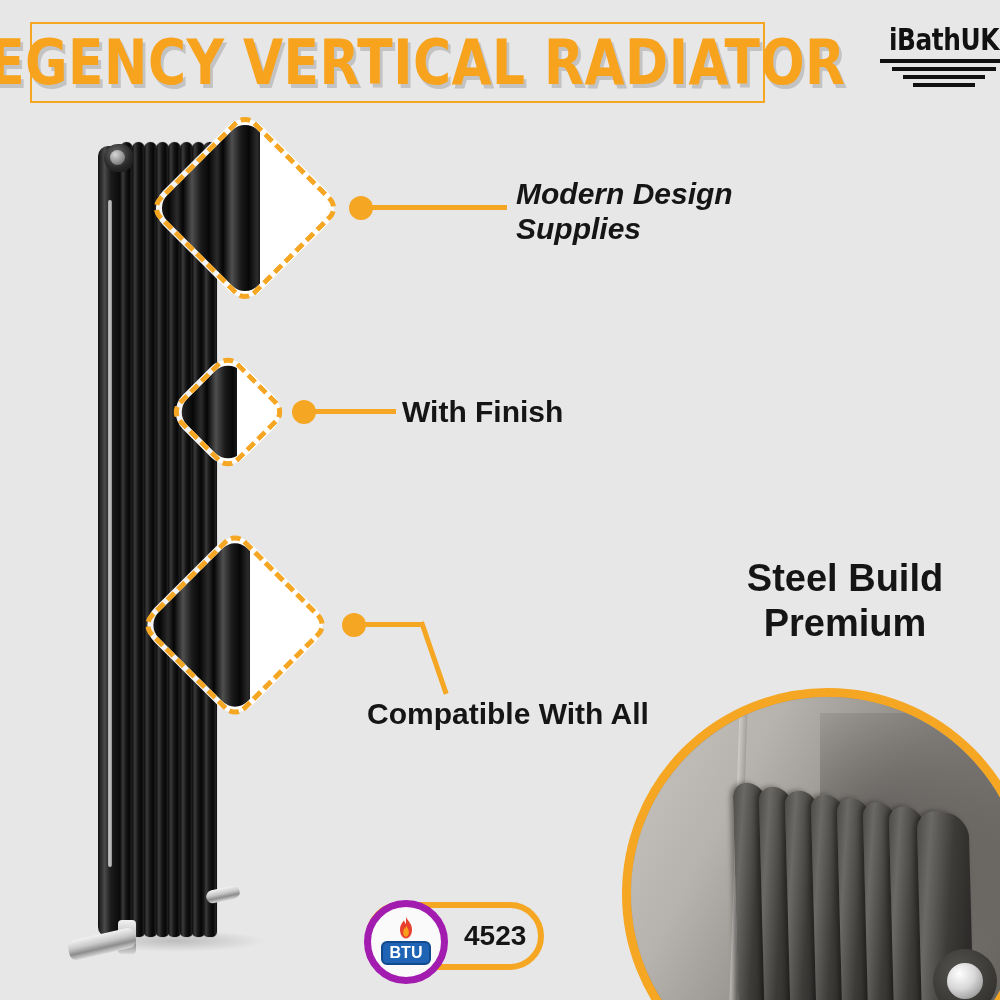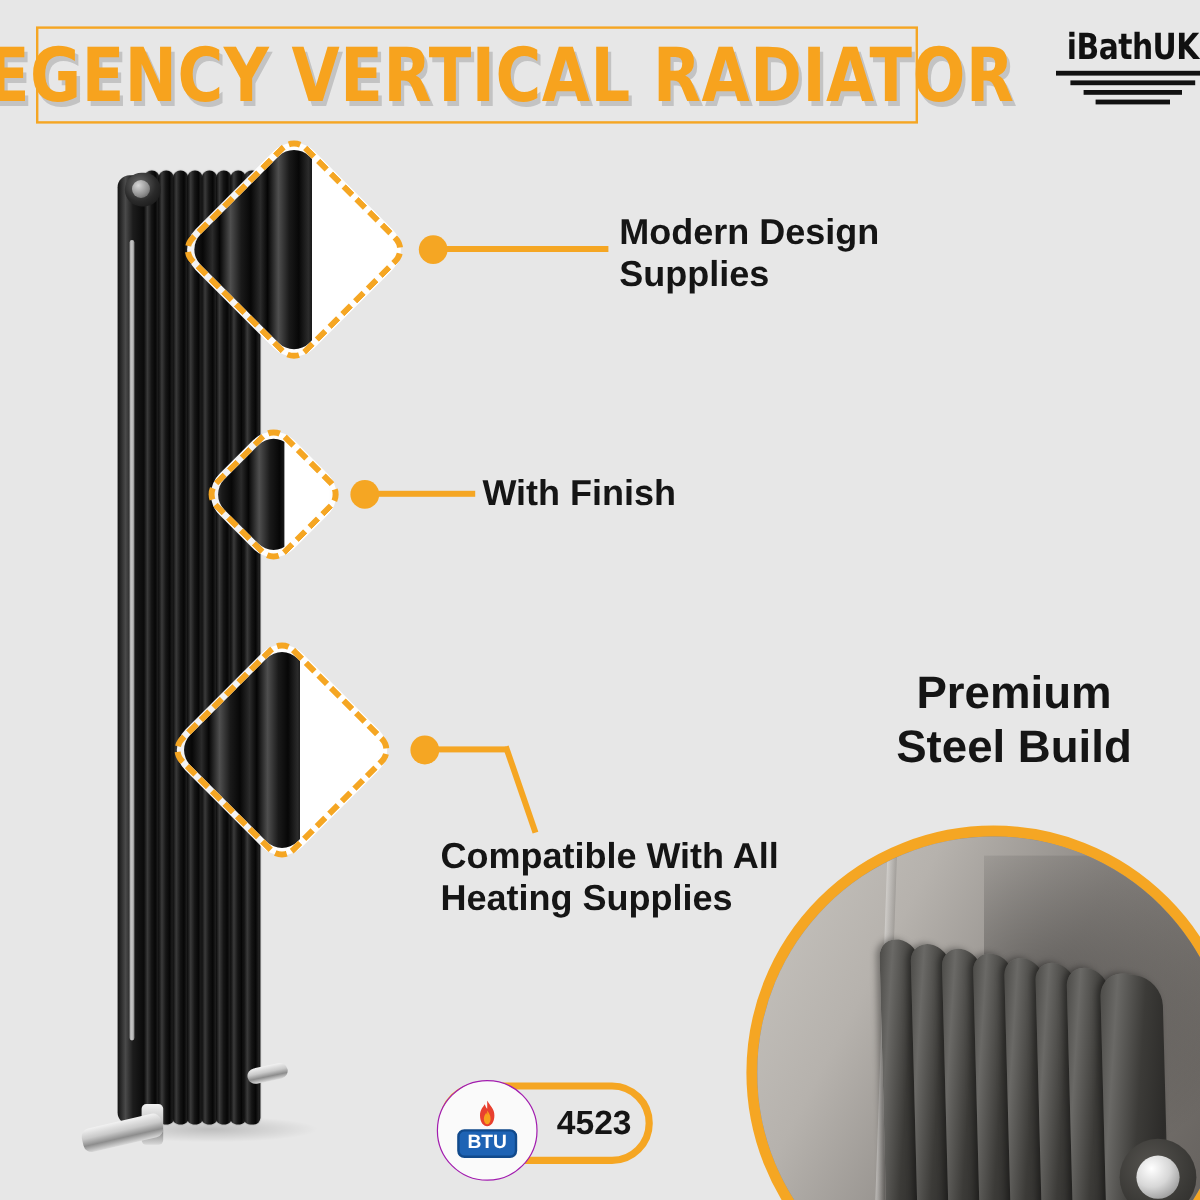--- a/index.html
+++ b/index.html
@@ -221,21 +221,21 @@
     background: #f5a623;
     transform-origin: top center;
   }
   .callout-label {
     position: absolute;
     font-family: "Liberation Sans", sans-serif;
     font-weight: bold;
     color: #151515;
     line-height: 1.18;
   }
-  #label-modern { left: 516px; top: 176px; font-size: 30px; width: 300px; }
+  #label-modern { left: 516px; top: 176px; font-size: 30px; width: 300px; font-style: italic; }
   #label-matte  { left: 402px; top: 394px; font-size: 30px; width: 300px; }
   #label-compat { left: 367px; top: 696px; font-size: 30px; width: 330px; }
 
   
   .premium {
     position: absolute;
     left: 690px;
     top: 556px;
     width: 310px;
     text-align: center;
@@ -328,21 +328,21 @@
     align-items: center;
   }
   .btu-circle {
     position: absolute;
     left: -8px;
     top: -8px;
     width: 84px;
     height: 84px;
     border-radius: 50%;
     background: #fafafa;
-    border: 1px solid #a21caf;
+    border: 7px solid #a21caf;
     box-sizing: border-box;
     display: flex;
     align-items: center;
     justify-content: center;
   }
   .btu-glyph {
     position: relative;
     width: 54px;
     height: 54px;
   }
@@ -454,26 +454,25 @@
   <div class="lead" style="left:314px;top:409px;width:82px;"></div>
   <div class="callout-label" id="label-matte">
     <div>With Finish</div>
   </div>
 
   <div class="dot" style="left:342px;top:613px;"></div>
   <div class="lead" style="left:364px;top:622px;width:58px;"></div>
   <div class="lead-diag" style="left:419px;top:622px;height:76px;transform:rotate(-19deg);"></div>
   <div class="callout-label" id="label-compat">
     <div>Compatible With All</div>
-    <div>Heating Supplies</div>
   </div>
 
   <div class="premium">
+    <div>Steel Build</div>
     <div>Premium</div>
-    <div>Steel Build</div>
   </div>
 
   <div class="inset-ring">
     <div class="inset-scene">
       <div class="inset-wall-edge"></div>
       <div class="inset-wallshadow"></div>
       <div class="inset-rad">
         <div class="inset-fin" style="left:0%;width:14%;"></div>
         <div class="inset-fin" style="left:11%;width:14%;"></div>
         <div class="inset-fin" style="left:22%;width:14%;"></div>

